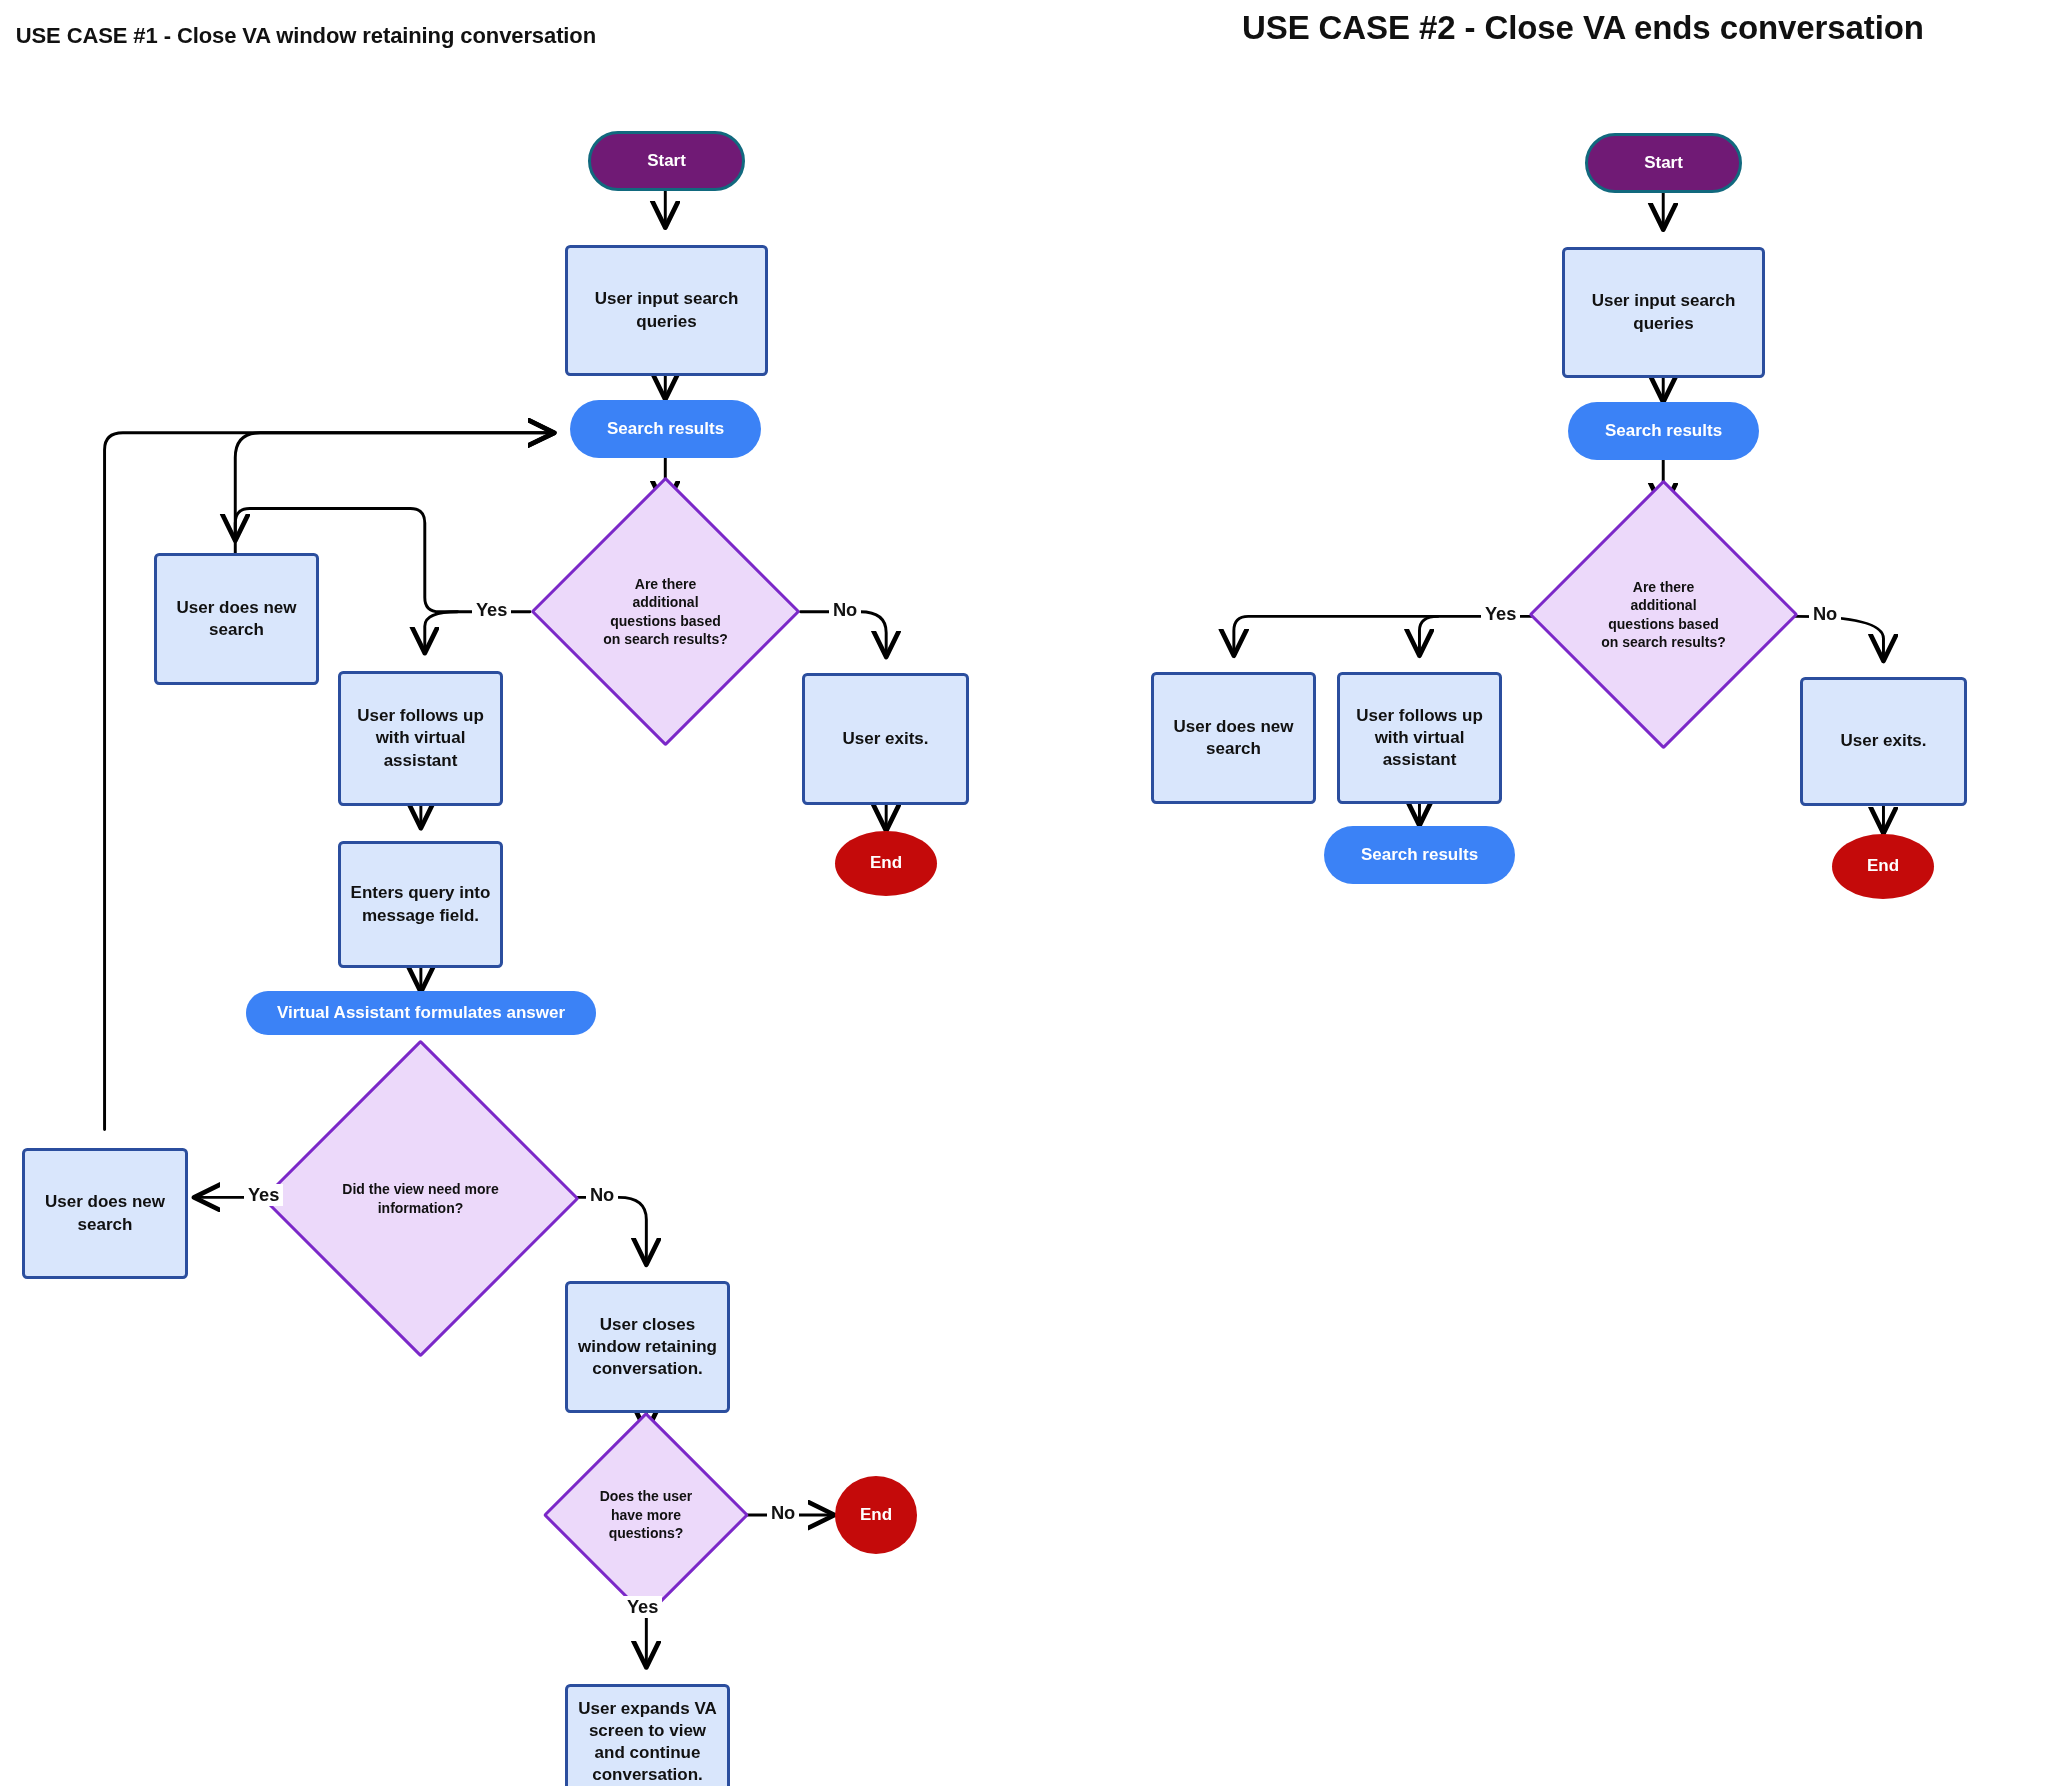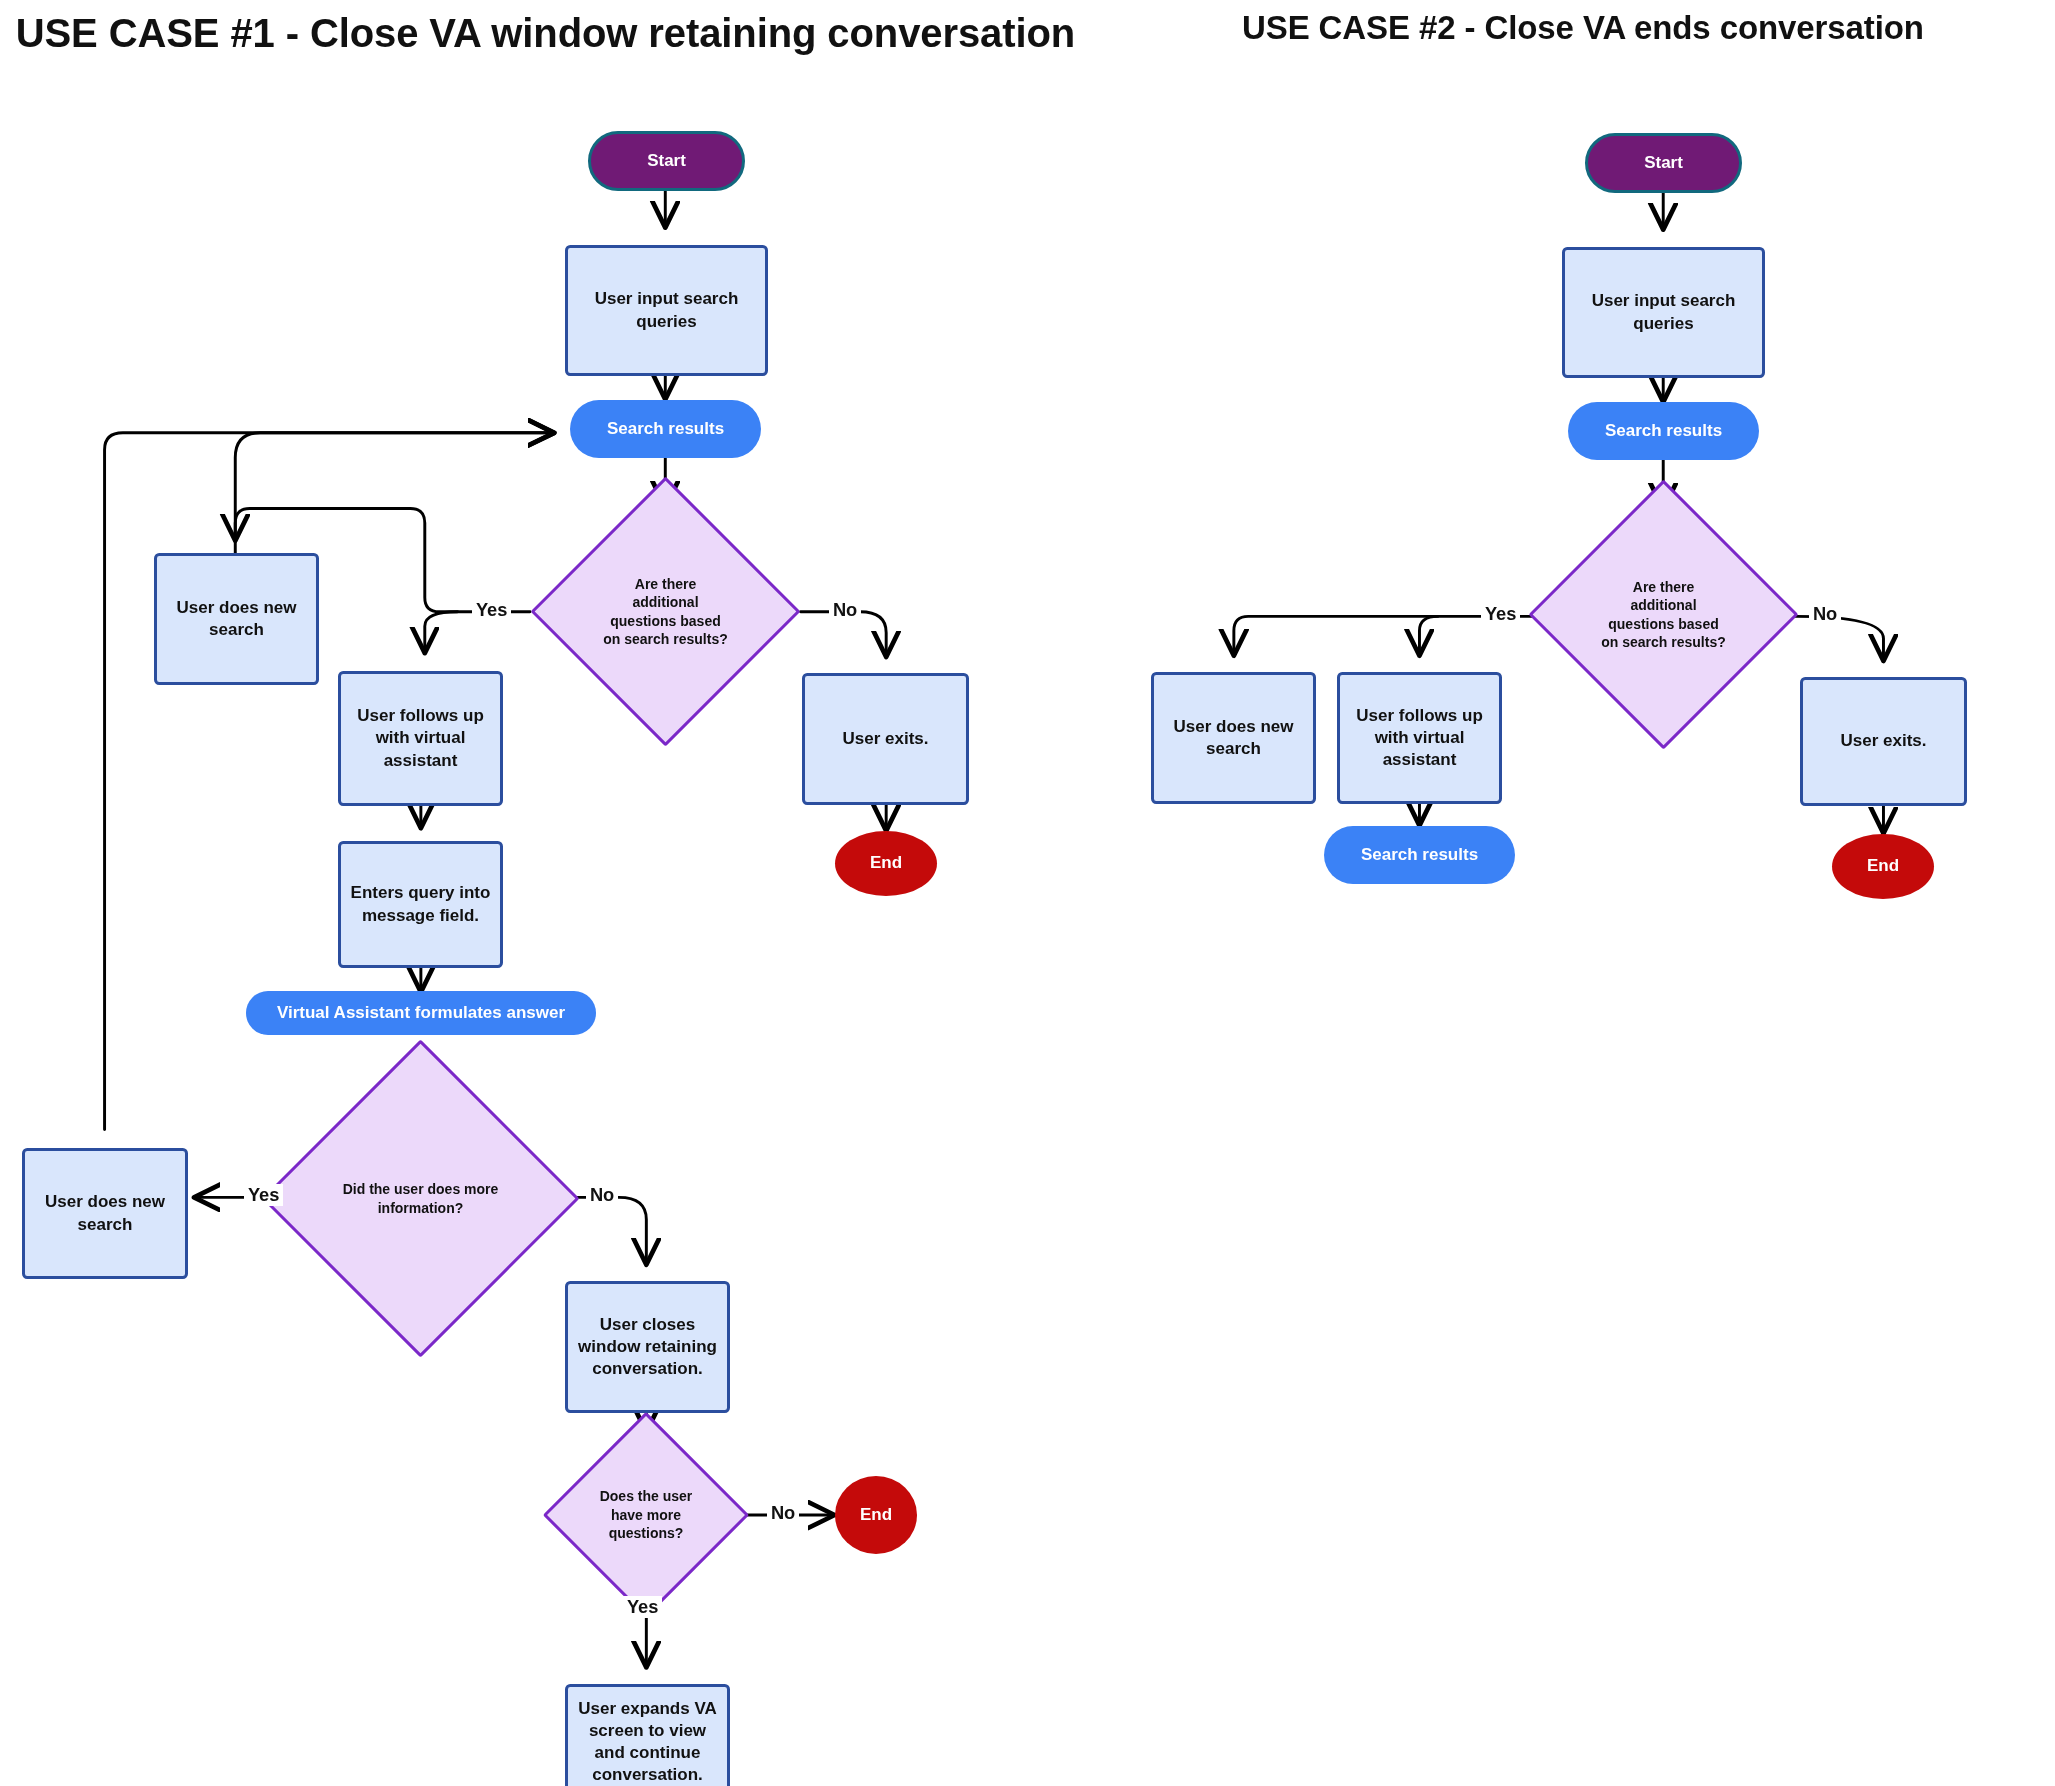--- a/index.html
+++ b/index.html
@@ -4,21 +4,21 @@
 <style>
   html,body{margin:0;padding:0;background:#ffffff;}
   body{width:2056px;height:1787px;position:relative;
        font-family:"Liberation Sans","DejaVu Sans",sans-serif;
        -webkit-font-smoothing:antialiased;overflow:hidden;}
 
   .canvas{position:absolute;inset:0;width:2056px;height:1787px;}
   svg.edges{position:absolute;left:0;top:0;width:2056px;height:1787px;pointer-events:none;}
 
   .title{position:absolute;font-weight:bold;color:#111111;white-space:nowrap;letter-spacing:-0.1px;}
-  #title-uc1{left:15.7px;  top:11px;  font-size:40px;}
+  #title-uc1{left:15.7px;  top:23px;  font-size:22px;}
   #title-uc2{left:1242px;top:9.1px;  font-size:33px;}
 
   
   .node{position:absolute;box-sizing:border-box;display:flex;align-items:center;
         justify-content:center;text-align:center;font-weight:bold;line-height:1.30;}
 
   .proc{background:#d9e6fc;border:3.3px solid #2b4e9e;border-radius:5.2px;
         color:#111111;font-size:17px;padding:3.9px 9.1px;margin-top:16px;}
 
   .term-start{background:#701a75;border:3.3px solid #11697e;border-radius:653px;
@@ -121,21 +121,21 @@
   <div class="node proc" id="uc1-exits" style="left:802px;top:657px;width:167px;height:132px;">User exits.</div>
 
   <div class="node term-end" id="uc1-end-1" style="left:835px;top:831px;width:102px;height:65px;">End</div>
 
   <div class="node proc" id="uc1-entersquery" style="left:338px;top:825px;width:165px;height:127px;">Enters query into message field.</div>
 
   <div class="node pill" id="uc1-vaformulates" style="left:246px;top:991px;width:350px;height:44px;">Virtual Assistant formulates answer</div>
 
   <div class="dia" id="uc1-d2" style="left:308px;top:1086px;width:225px;height:225px;">
     <div class="shape"></div>
-    <div class="lbl" style="padding:0 34px;">Did the user does more information?</div>
+    <div class="lbl" style="padding:0 34px;">Did the view need more information?</div>
   </div>
 
   <div class="node proc" id="uc1-newsearch-2" style="left:22px;top:1132px;width:166px;height:131px;">User does new search</div>
 
   <div class="node proc" id="uc1-closes" style="left:565px;top:1265px;width:165px;height:132px;">User closes window retaining conversation.</div>
 
   <div class="dia" id="uc1-d3" style="left:573px;top:1442px;width:146px;height:146px;">
     <div class="shape"></div>
     <div class="lbl" style="padding:0 11.8px;">Does the user have more questions?</div>
   </div>

